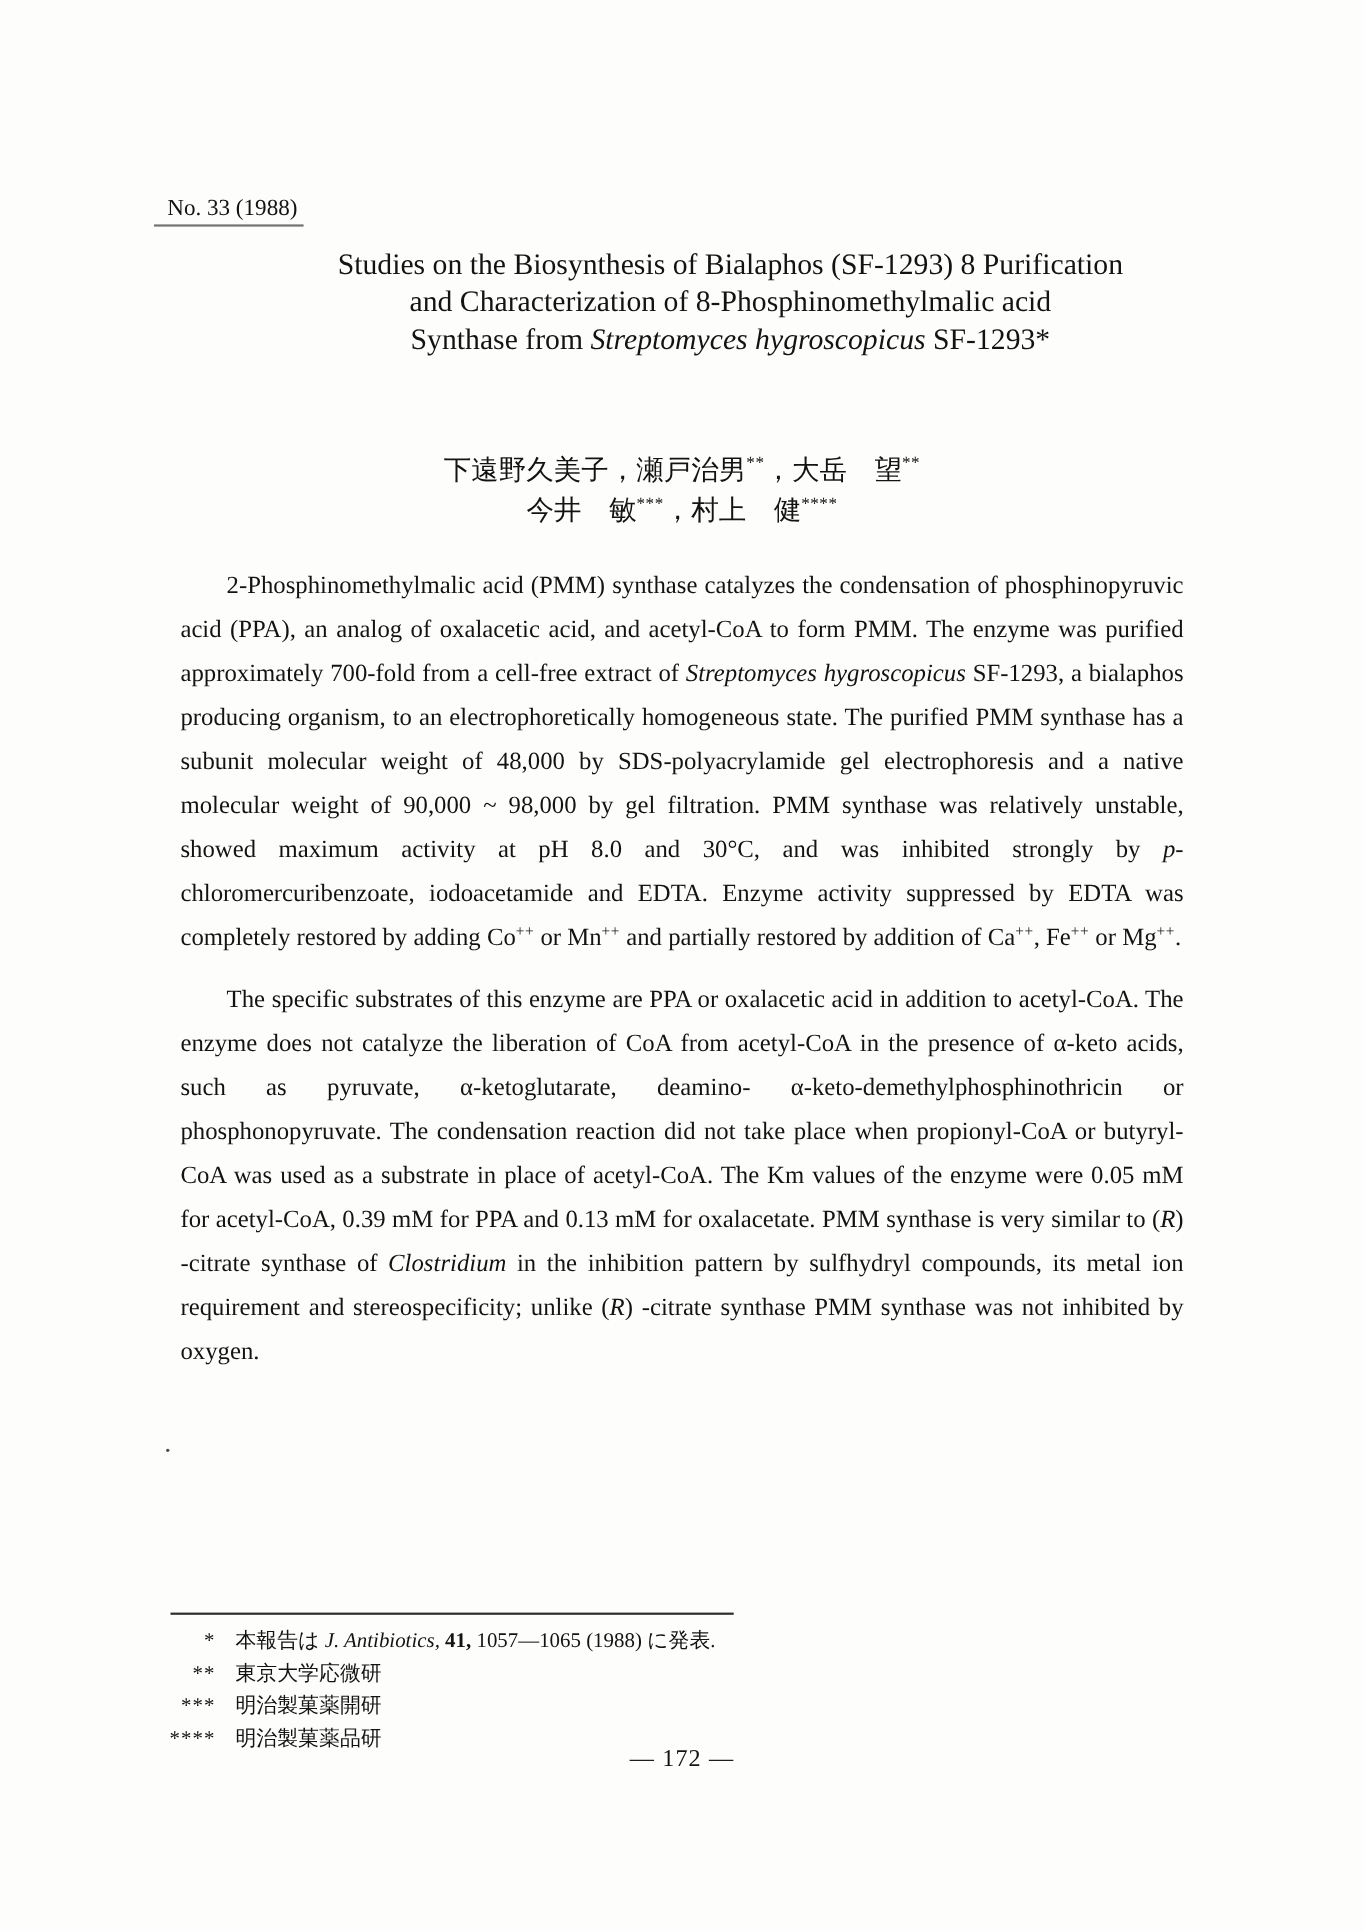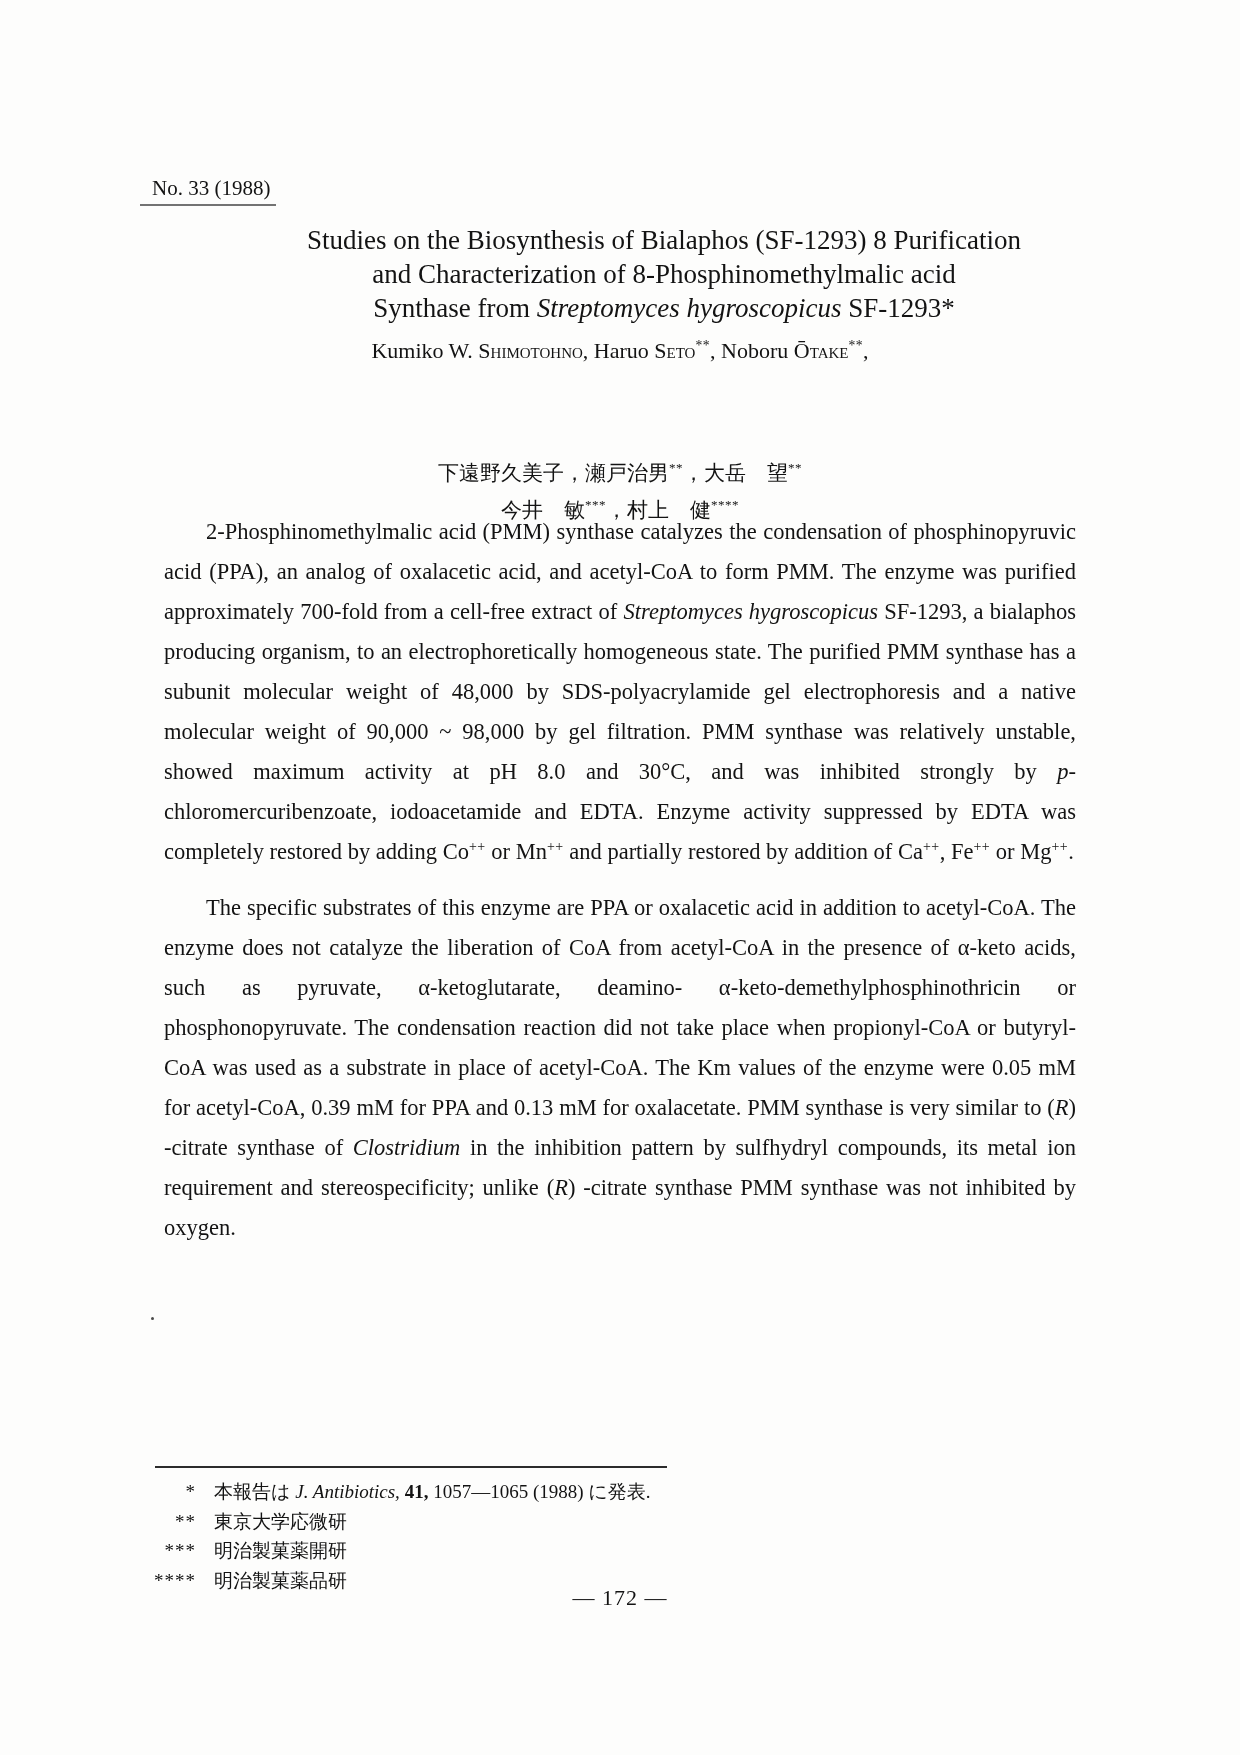--- a/index.html
+++ b/index.html
@@ -22,21 +22,21 @@
     text-align: center; font-size: 27px; font-weight: normal; line-height: 34px; padding-left: 44px;
   }
 
   .authors-en {
     position: absolute; left: 0; top: 333px; width: 100%;
     text-align: center; font-size: 22px; line-height: 35px;
   }
 
   .authors-jp {
     position: absolute; left: 0; top: 409px; width: 100%;
-    text-align: center; font-size: 21px; line-height: 37px; margin-top: 46px;
+    text-align: center; font-size: 25px; line-height: 37px;
   }
 
   .abstract {
     position: absolute; left: 148px; top: 496px; width: 944px;
     font-size: 22.5px; line-height: 40px; text-align: justify;
   }
   .abstract p { margin: 16px; text-indent: 42px; }
 
   .stray-dot {
     position: absolute; left: 151px; top: 1317px;
@@ -65,21 +65,20 @@
 
 <div class="header">No. 33 (1988)</div>
 
 <div class="title-block">
   <div>Studies on the Biosynthesis of Bialaphos (SF-1293) 8 Purification</div>
   <div>and Characterization of 8-Phosphinomethylmalic acid</div>
   <div><span>Synthase from </span><span style="font-style: italic;">Streptomyces hygroscopicus</span><span> SF-1293*</span></div>
 </div>
 
 <div class="authors-en">
-  <div><span>Kumiko W. </span><span style="font-variant: small-caps;">Shimotohno</span><span>, Haruo </span><span style="font-variant: small-caps;">Seto</span><sup>**</sup><span>, Noboru </span><span style="font-variant: small-caps;">Ōtake</span><sup>**</sup><span>,</span></div>
 </div>
 
 <div class="authors-jp">
   <div><span>下遠野久美子，瀬戸治男</span><sup>**</sup><span>，大岳　望</span><sup>**</sup></div>
   <div><span>今井　敏</span><sup>***</sup><span>，村上　健</span><sup>****</sup></div>
 </div>
 
 <div class="abstract">
   <p><span>2-Phosphinomethylmalic acid (PMM) synthase catalyzes the condensation of phosphinopyruvic acid (PPA), an analog of oxalacetic acid, and acetyl-CoA to form PMM.  The enzyme was purified approximately 700-fold from a cell-free extract of </span><span style="font-style: italic;">Streptomyces hygroscopicus</span><span> SF-1293, a bialaphos producing organism, to an electrophoretically homogeneous state.  The purified PMM synthase has a subunit molecular weight of 48,000 by SDS-polyacrylamide gel electrophoresis and a native molecular weight of 90,000 ~ 98,000 by gel filtration.  PMM synthase was relatively unstable, showed maximum activity at pH 8.0 and 30°C, and was inhibited strongly by </span><span style="font-style: italic;">p</span><span>-chloromercuribenzoate, iodoacetamide and EDTA.  Enzyme activity suppressed by EDTA was completely restored by adding Co</span><sup>++</sup><span> or Mn</span><sup>++</sup><span> and partially restored by addition of Ca</span><sup>++</sup><span>, Fe</span><sup>++</sup><span> or Mg</span><sup>++</sup><span>.</span></p>
   <p><span>The specific substrates of this enzyme are PPA or oxalacetic acid in addition to acetyl-CoA.  The enzyme does not catalyze the liberation of CoA from acetyl-CoA in the presence of α-keto acids, such as pyruvate, α-ketoglutarate, deamino- α-keto-demethylphosphinothricin or phosphonopyruvate.  The condensation reaction did not take place when propionyl-CoA or butyryl-CoA was used as a substrate in place of acetyl-CoA.  The Km values of the enzyme were 0.05 mM for acetyl-CoA, 0.39 mM for PPA and 0.13 mM for oxalacetate.  PMM synthase is very similar to (</span><span style="font-style: italic;">R</span><span>) -citrate synthase of </span><span style="font-style: italic;">Clostridium</span><span> in the inhibition pattern by sulfhydryl compounds, its metal ion requirement and stereospecificity; unlike (</span><span style="font-style: italic;">R</span><span>) -citrate synthase PMM synthase was not inhibited by oxygen.</span></p>

